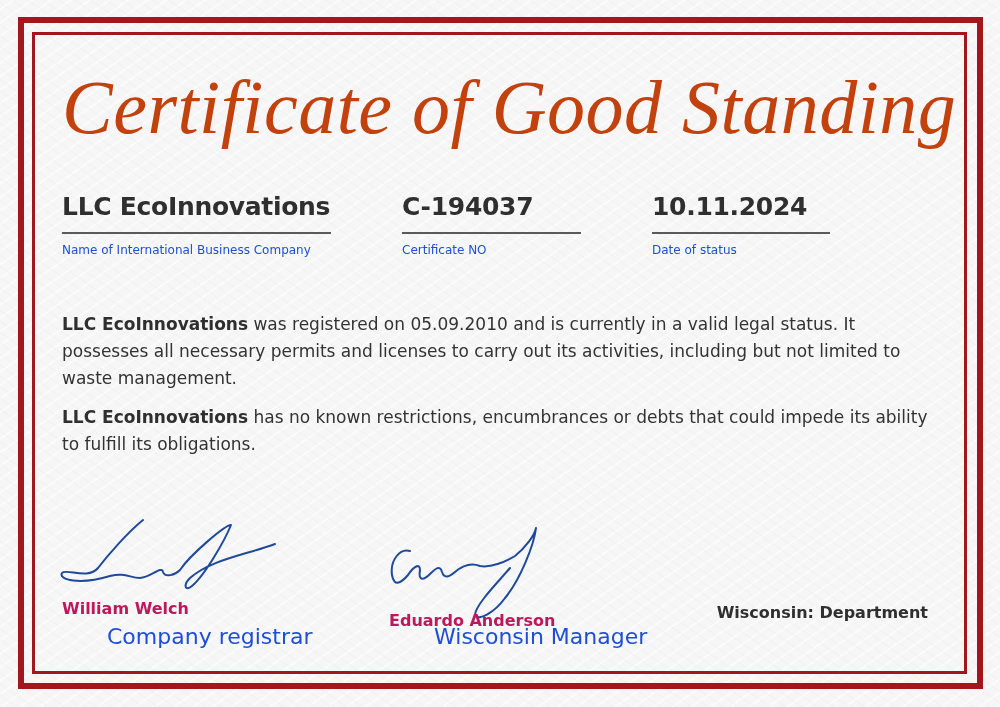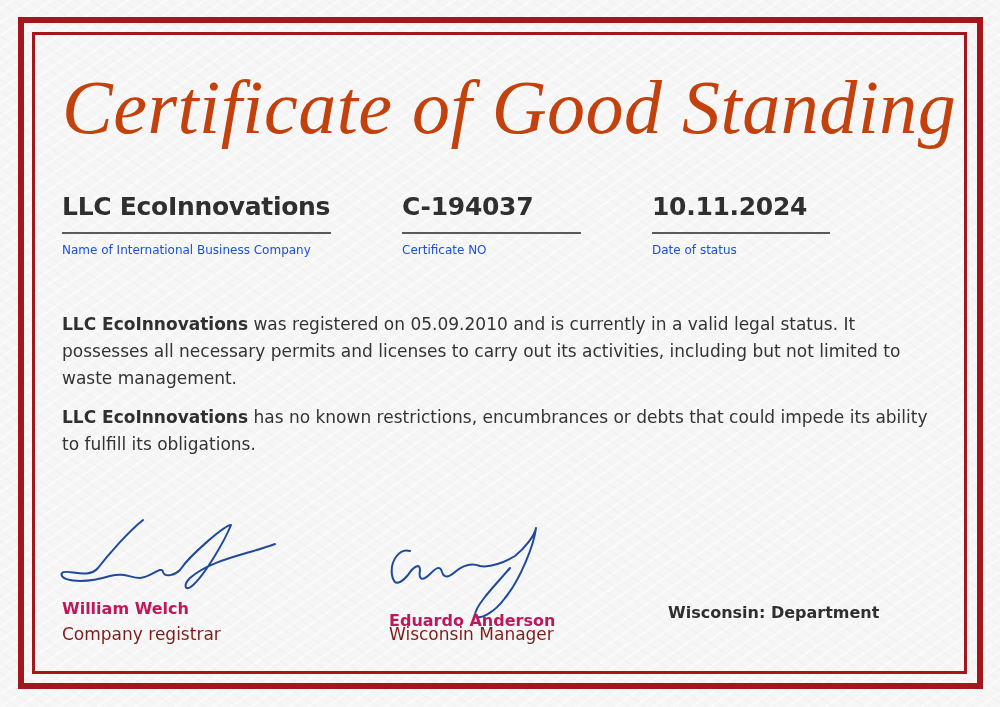--- a/index.html
+++ b/index.html
@@ -84,28 +84,29 @@
   .sig-block svg { position: absolute; overflow: visible; }
   .sig-name {
     position: absolute;
     font-weight: bold;
     font-size: 16px;
     color: #be185d;
     white-space: nowrap;
   }
   .sig-role {
     position: absolute;
-    font-size: 17px;
-    color: #7f1d1d;
+    font-size: 22px;
+    color: #1d4ed8;
     white-space: nowrap;
+    margin-left: 45px;
   }
   .dept {
     position: absolute;
     right: 72px; top: 602px;
-    text-align: left;
+    text-align: right;
     font-weight: bold;
     font-size: 16px;
     line-height: 22px;
     color: #2f2f2f;
     width: 260px;
   }
 </style>
 </head>
 <body>
 

